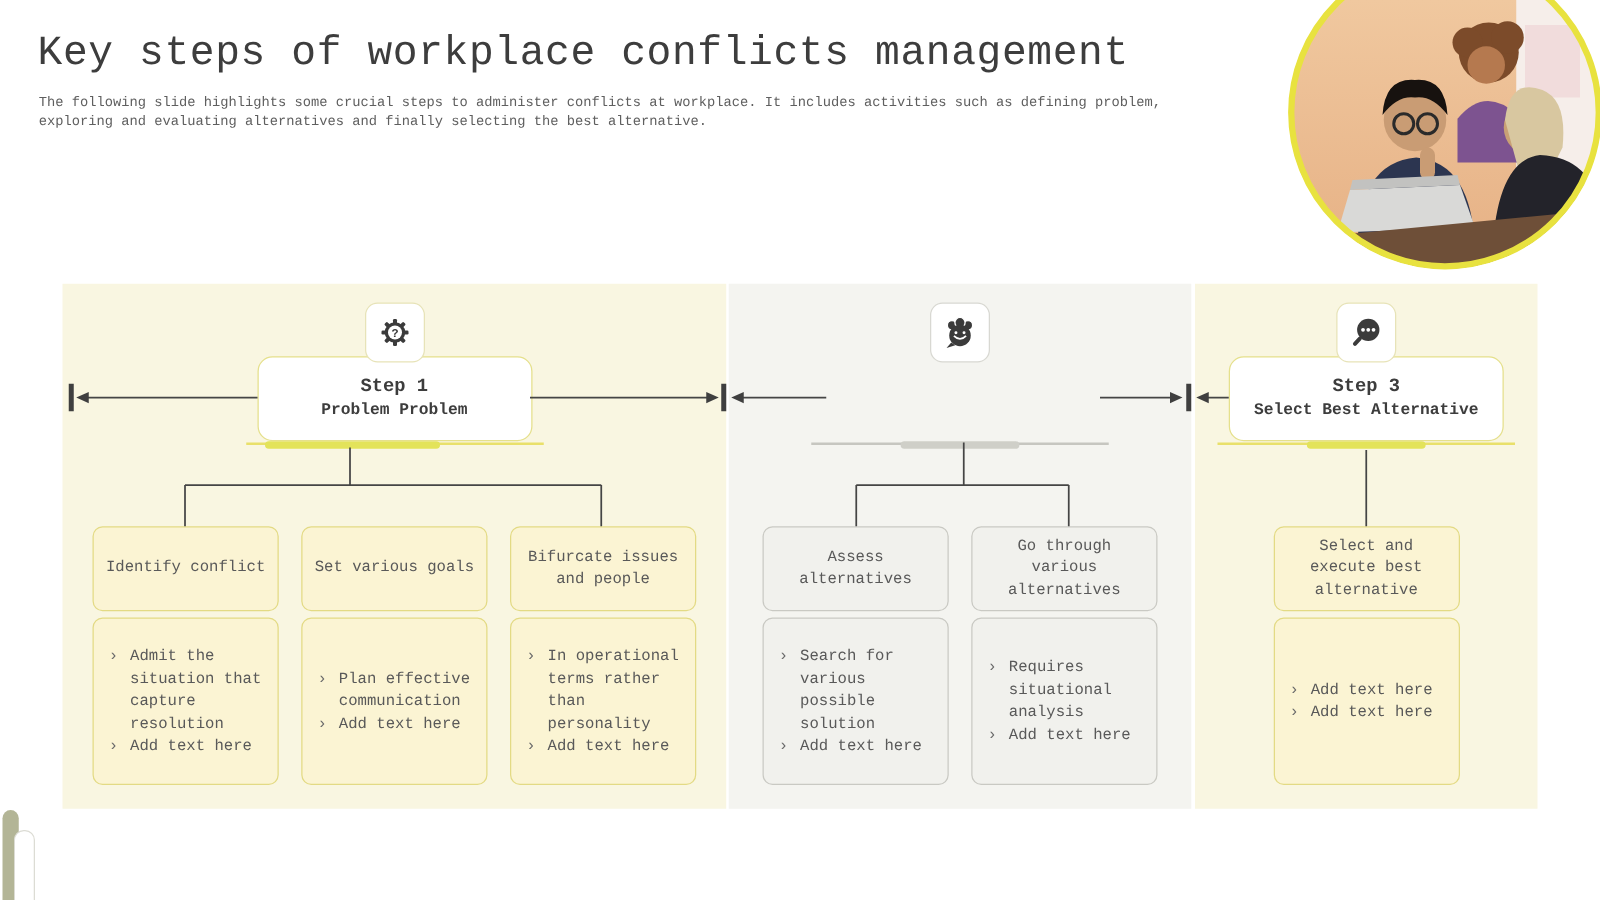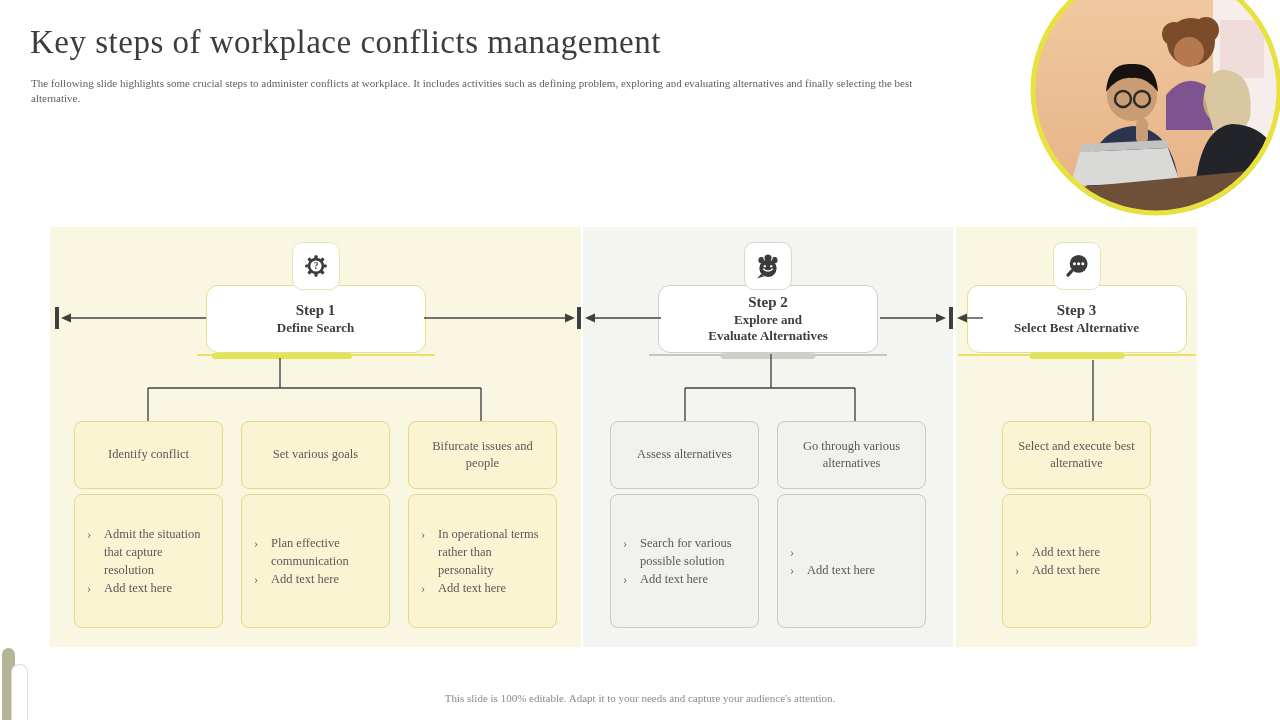--- a/index.html
+++ b/index.html
@@ -1,17 +1,17 @@
 <!DOCTYPE html>
 <html><head>
 <meta charset="utf-8">
 <style>
   html,body{margin:0;padding:0;background:#fff;}
   .slide{position:relative;width:1280px;height:720px;background:#ffffff;overflow:hidden;
-         font-family:Liberation Serif, serif;}
+         font-family:Liberation Mono, monospace;}
 
   
   .title{position:absolute;left:30px;top:24px;margin:0;font-size:33px;font-weight:400;
          color:#3d3d3d;letter-spacing:.5px;white-space:nowrap;}
   .subtitle{position:absolute;left:31px;top:76px;margin:0;width:925px;font-size:11px;
             line-height:1.32;color:#5f5f5f;}
 
   
   .photo{position:absolute;top:0;right:0;width:252px;height:218px;}
 
@@ -137,21 +137,21 @@
             <rect x="12.4" y="19.8" width="3.2" height="5" rx="1" transform="rotate(135 14 14)"></rect>
           </g>
         </g>
         <circle cx="14" cy="14" r="5.6" fill="#ffffff"></circle>
         <text x="14" y="17.4" font-size="9.5" font-weight="bold" text-anchor="middle" fill="#3b3b3b">?</text>
       </svg>
     </div>
     <div class="step-box step-yellow">
       <div class="step-label">Step 1</div>
       <div class="step-title">
-        <span>Define Search</span>
+        <span>Problem Problem</span>
       </div>
     </div>
     <div class="ul-line"></div>
     <div class="ul-bar"></div>
 
     <div class="row row-labels">
       <div class="label-box box-yellow">
         <span>Identify conflict</span>
       </div>
       <div class="label-box box-yellow">
@@ -202,27 +202,20 @@
         <circle cx="7" cy="7.6" r="3.4" fill="#3b3b3b" stroke="#ffffff" stroke-width="1"></circle>
         <circle cx="19" cy="7.6" r="3.4" fill="#3b3b3b" stroke="#ffffff" stroke-width="1"></circle>
         <circle cx="13" cy="5.6" r="3.8" fill="#3b3b3b" stroke="#ffffff" stroke-width="1"></circle>
         <circle cx="13" cy="15.2" r="8" fill="#3b3b3b"></circle>
         <circle cx="10" cy="13.2" r="1.1" fill="#ffffff"></circle>
         <circle cx="16" cy="13.2" r="1.1" fill="#ffffff"></circle>
         <path d="M8.5,15.5 Q13,20 17.5,15.5" fill="none" stroke="#ffffff" stroke-width="1.3"></path>
         <polygon points="6.5,20.5 3,24.5 9.5,22.5" fill="#3b3b3b"></polygon>
       </svg>
     </div>
-    <div class="step-box step-gray">
-      <div class="step-label">Step 2</div>
-      <div class="step-title">
-        <span>Explore and</span>
-        <span>Evaluate Alternatives</span>
-      </div>
-    </div>
     <div class="ul-line"></div>
     <div class="ul-bar"></div>
 
     <div class="row row-labels">
       <div class="label-box box-gray">
         <span>Assess alternatives</span>
       </div>
       <div class="label-box box-gray">
         <span>Go through various alternatives</span>
       </div>
@@ -235,30 +228,31 @@
             <span>Search for various possible solution</span>
           </div>
         <div class="bullet">
             <span class="mark">›</span>
             <span>Add text here</span>
           </div>
       </div>
       <div class="bullet-box box-gray">
         <div class="bullet">
             <span class="mark">›</span>
+            <span>Requires situational analysis</span>
           </div>
         <div class="bullet">
             <span class="mark">›</span>
             <span>Add text here</span>
           </div>
       </div>
     </div>
   </div>
 
-  <div class="col col3 col-yellow" style="left:956px;width:241px;">
+  <div class="col col3 col-yellow" style="left:956px;width:274px;">
     <div class="icon-box">
       <svg width="28" height="28" viewBox="0 0 26 26">
         <circle cx="14.5" cy="11" r="8.3" fill="#3b3b3b"></circle>
         <circle cx="10.6" cy="11" r="1.4" fill="#ffffff"></circle>
         <circle cx="14.5" cy="11" r="1.4" fill="#ffffff"></circle>
         <circle cx="18.4" cy="11" r="1.4" fill="#ffffff"></circle>
         <line x1="8.2" y1="17.6" x2="4.6" y2="21.4" stroke="#3b3b3b" stroke-width="3" stroke-linecap="round"></line>
       </svg>
     </div>
     <div class="step-box step-yellow">
@@ -320,15 +314,14 @@
       <polygon points="61,91 71,86.5 71,95.5"></polygon>
       <polygon points="575,91 565,86.5 565,95.5"></polygon>
       <polygon points="585,91 595,86.5 595,95.5"></polygon>
       <polygon points="946,91 936,86.5 936,95.5"></polygon>
       <polygon points="957,91 967,86.5 967,95.5"></polygon>
     </g>
   </svg>
 
   <div class="pill pill-olive"></div>
   <div class="pill pill-white"></div>
-  <p class="footer">This slide is 100% editable. Adapt it to your needs and capture your audience's attention.</p>
 
 </div>
 
 </body></html>

